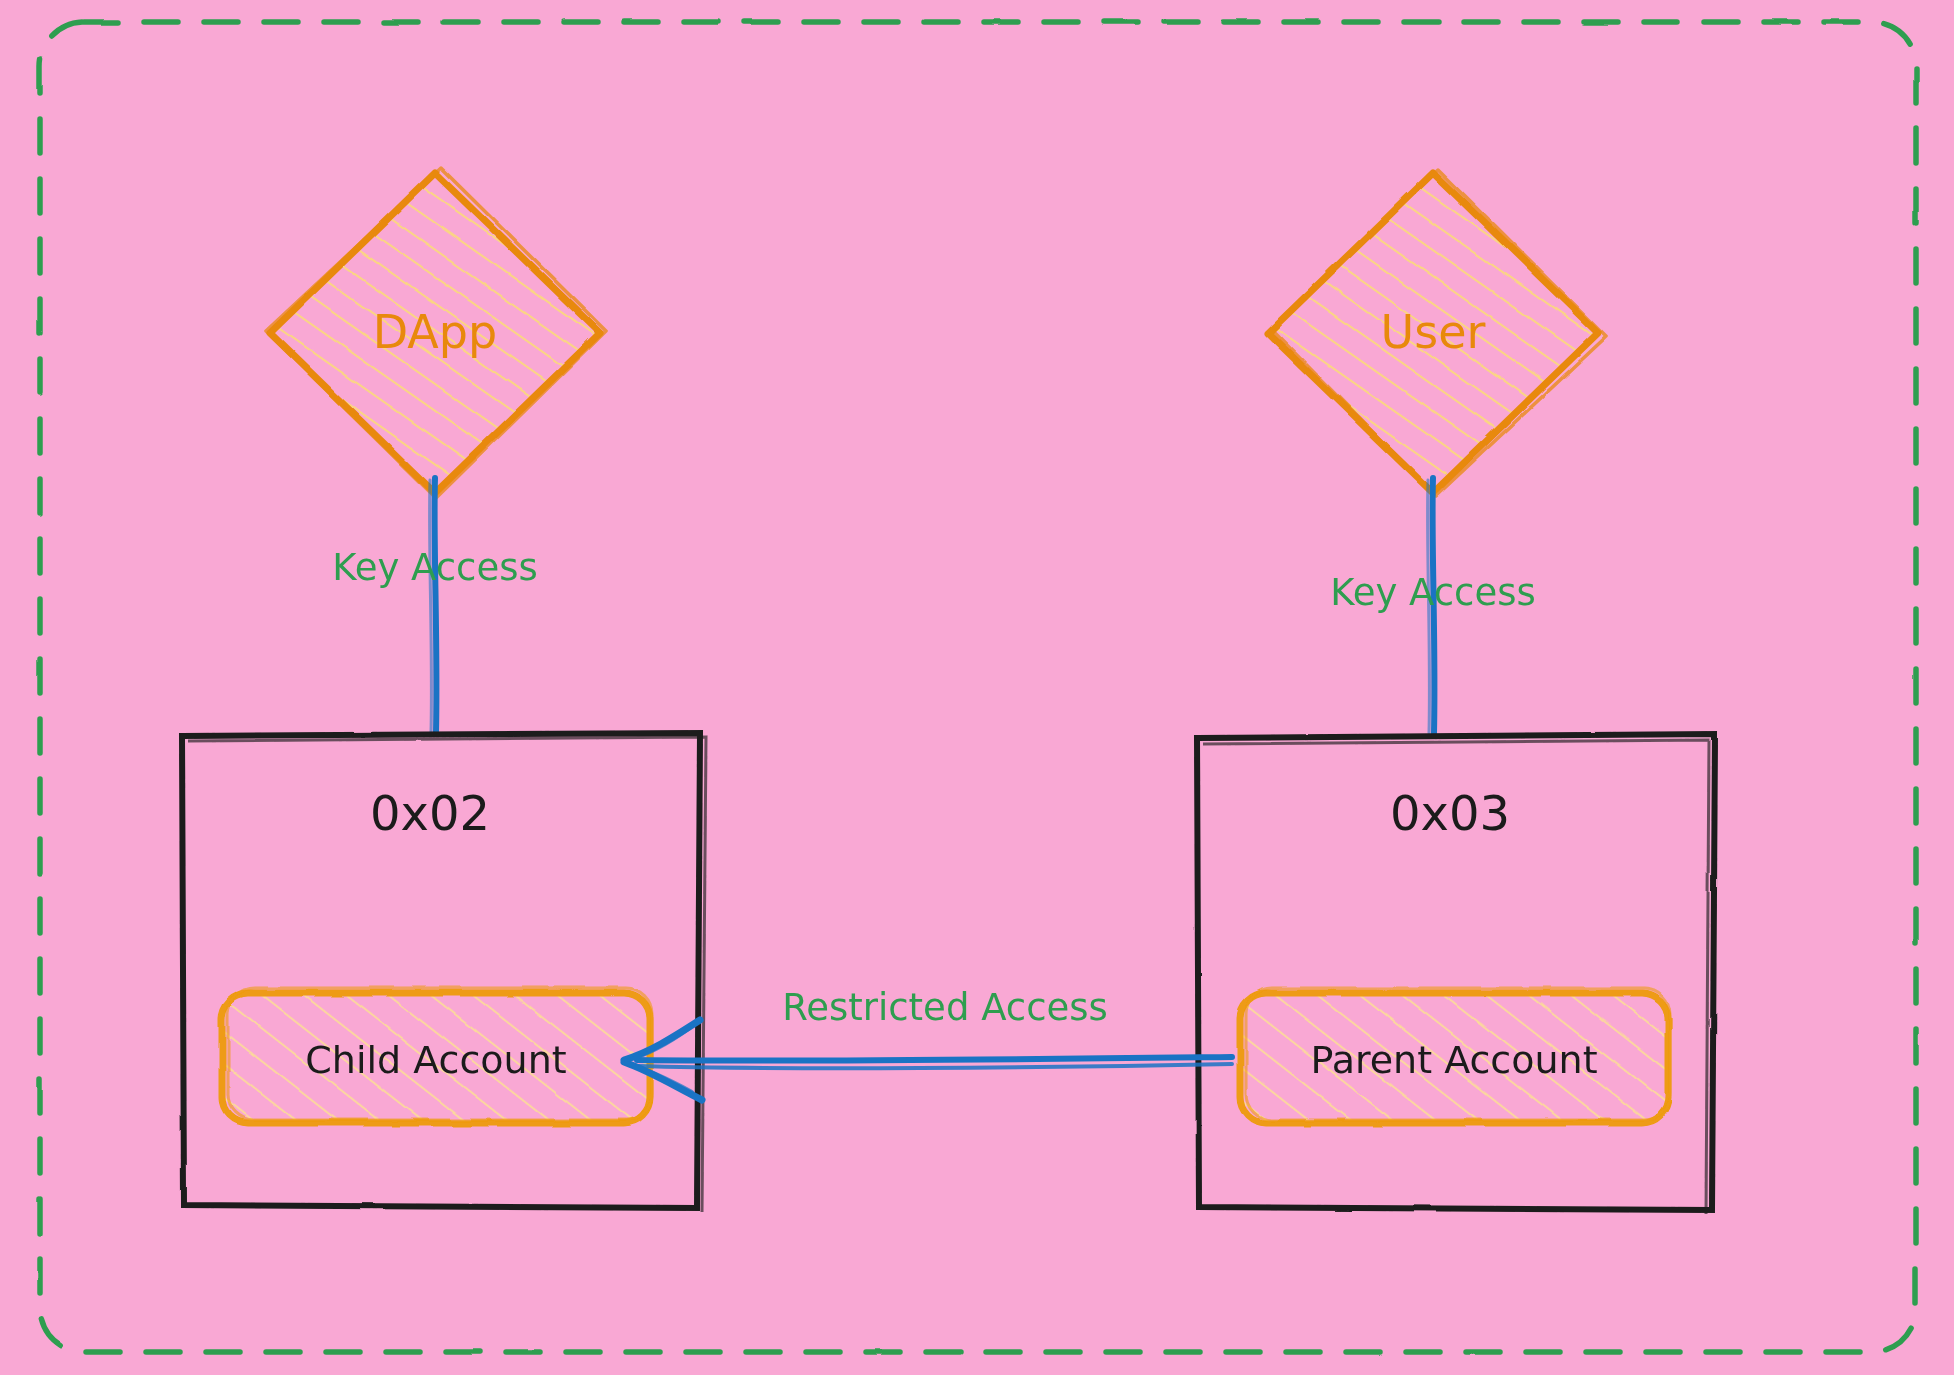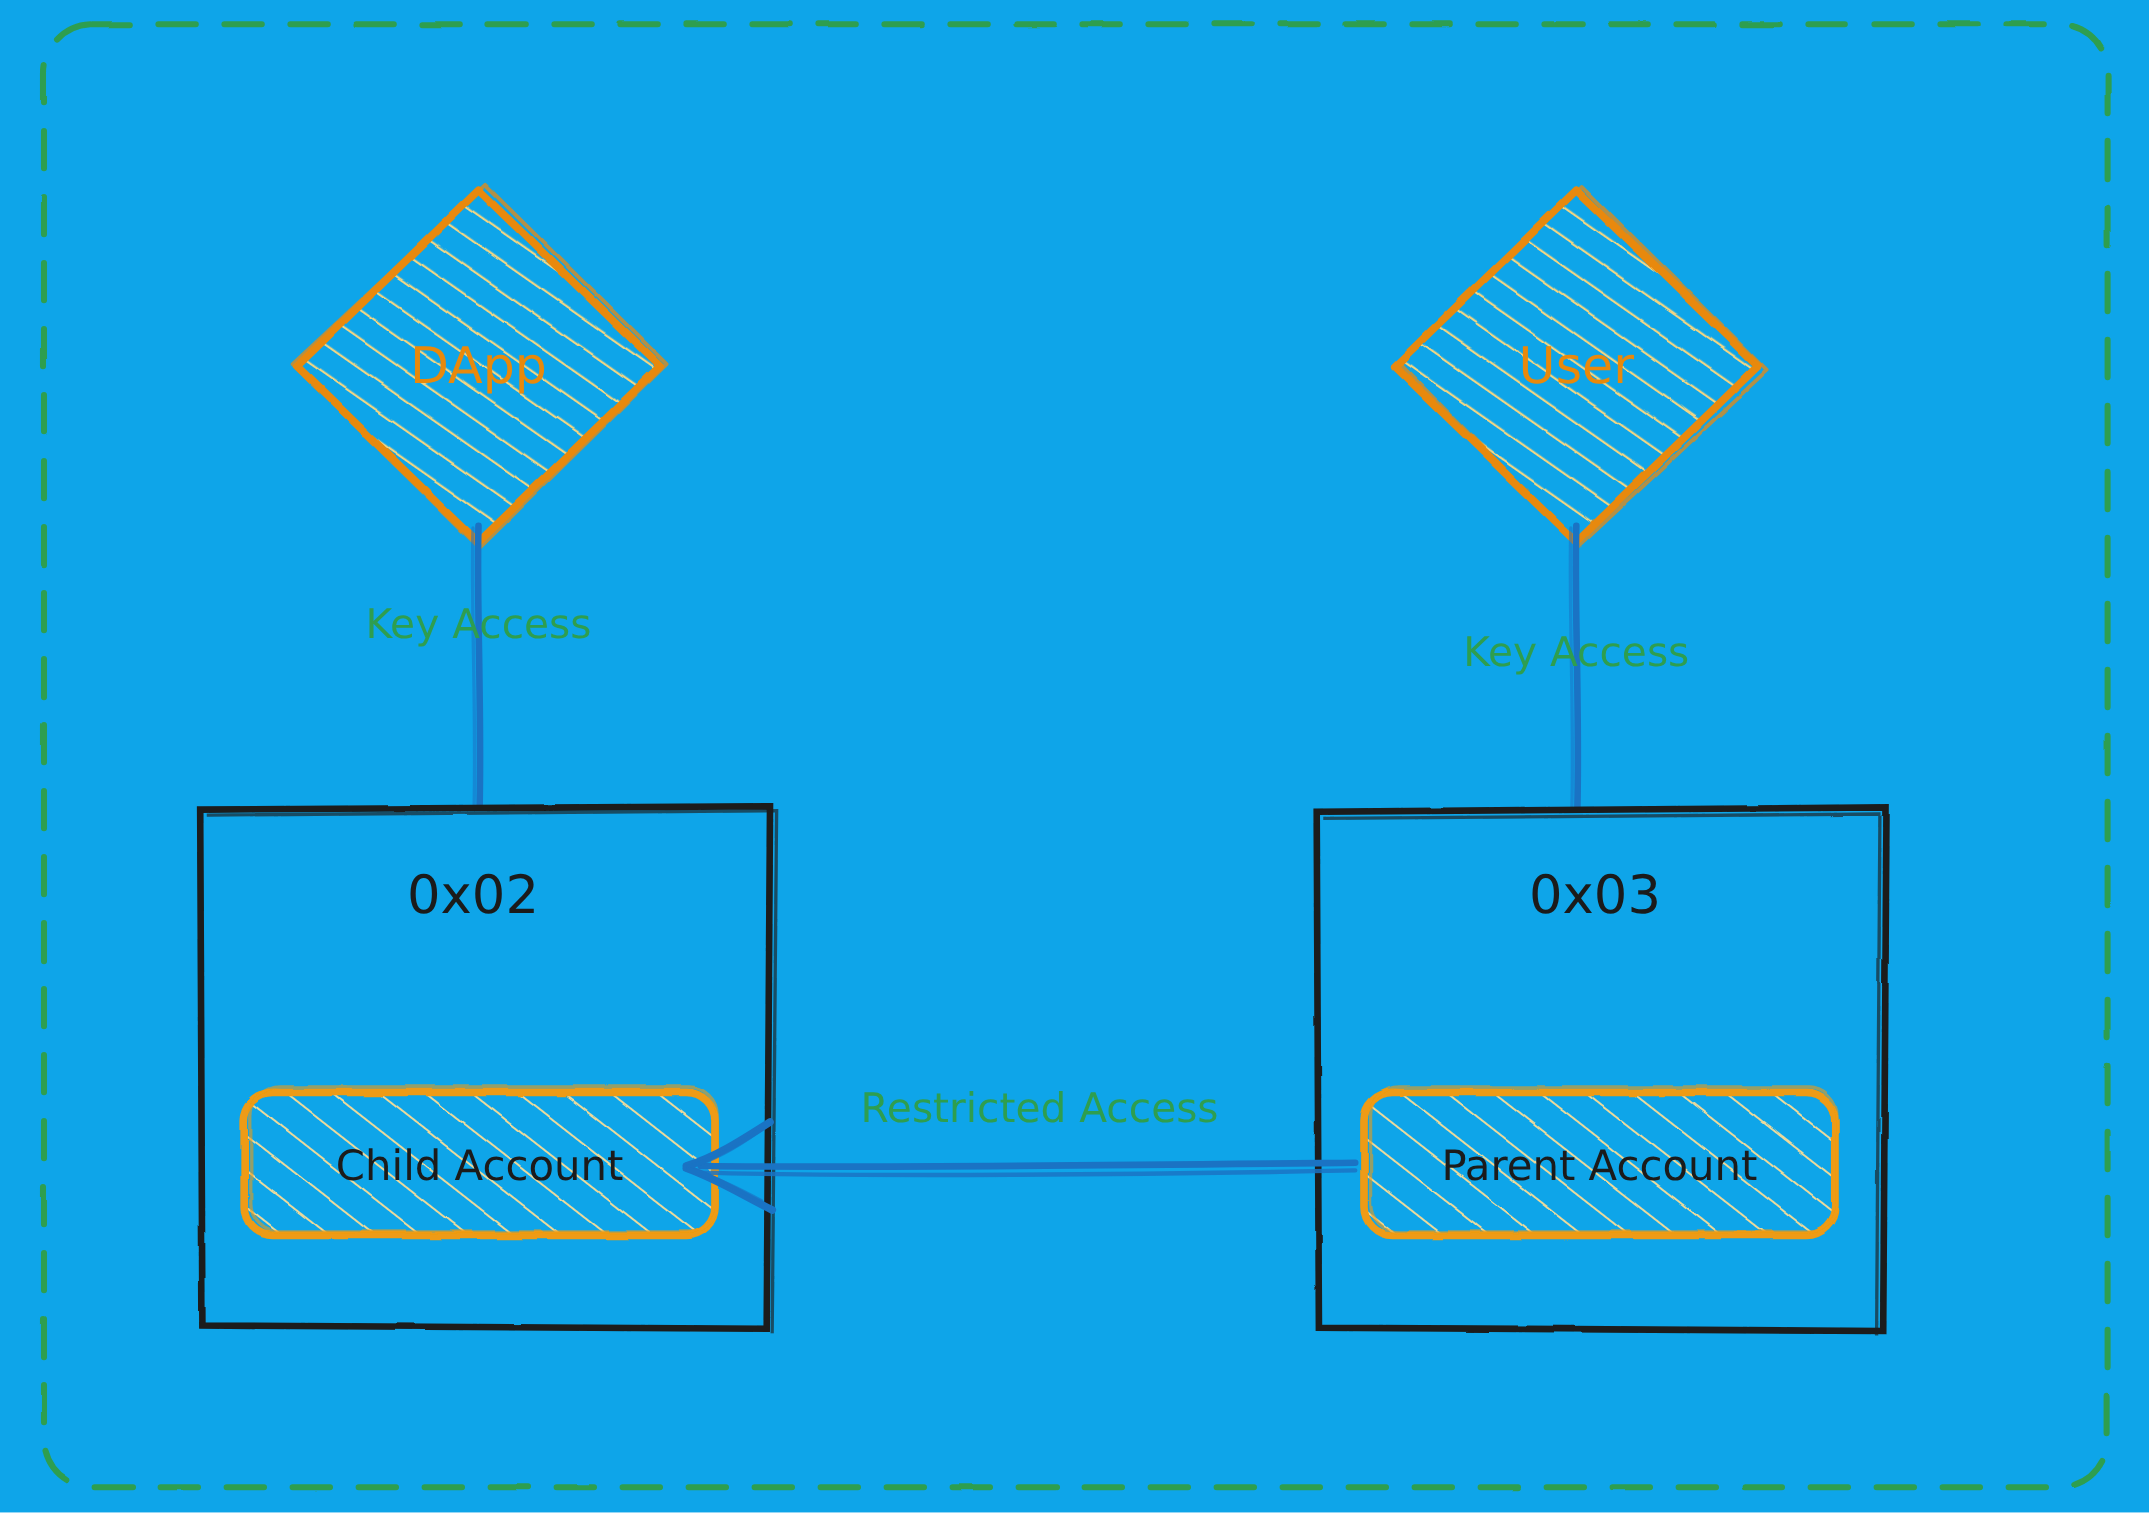--- a/index.html
+++ b/index.html
@@ -7,21 +7,21 @@
     padding: 0;
     background: #ffffff;
   }
   body {
     font-family: "DejaVu Sans", sans-serif;
   }
   #canvas-root {
     position: relative;
     width: 1954px;
     height: 1375px;
-    background: #0ea5e9;
+    background: #f9a8d4;
     overflow: hidden;
   }
   #diagram-svg {
     position: absolute;
     top: 0;
     left: 0;
     width: 1954px;
     height: 1375px;
   }
   .node-label {

